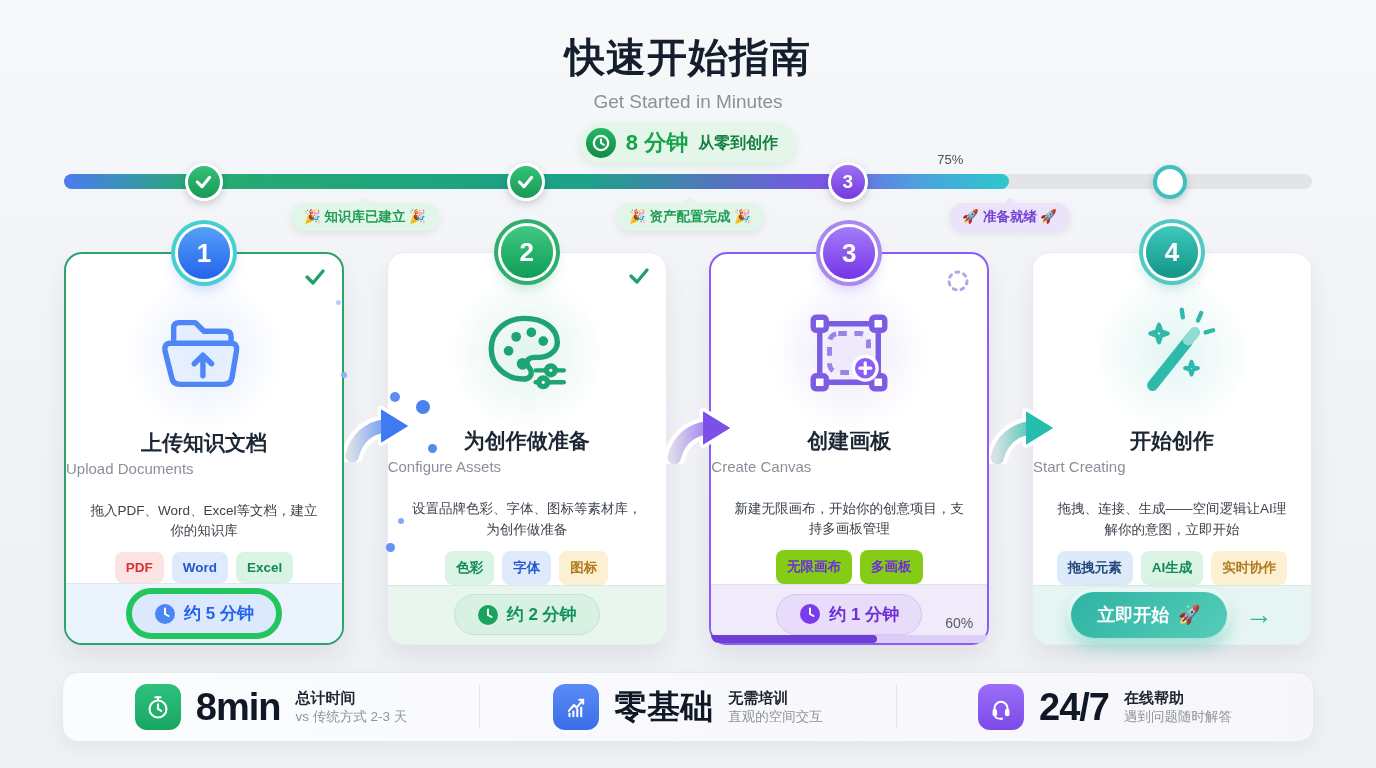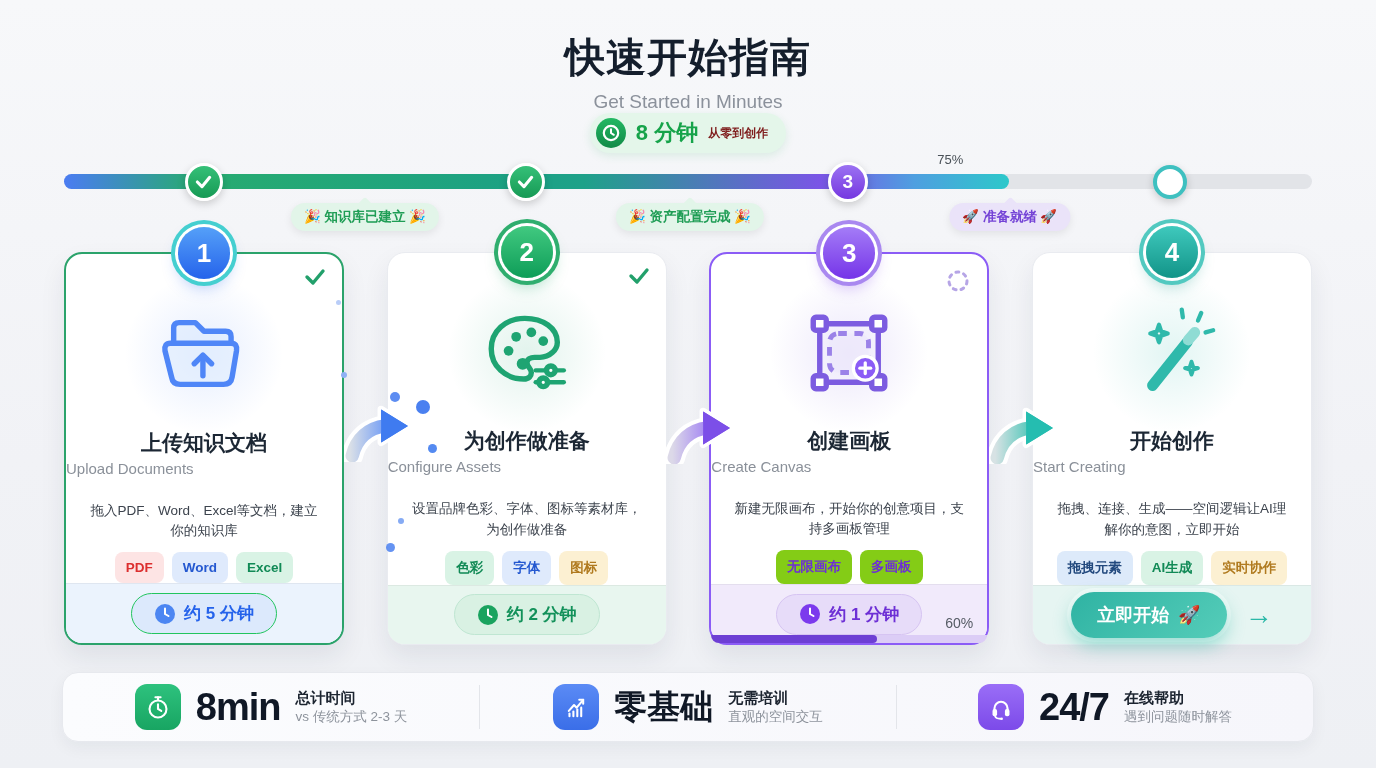--- a/index.html
+++ b/index.html
@@ -8,27 +8,27 @@
     font-family:"Liberation Sans","DejaVu Sans",sans-serif;
     background:linear-gradient(180deg,#f7f8fa 0%,#f1f2f6 60%,#eef0f4 100%);
     position:relative; color:#16202c;
   }
   .page { position:absolute; inset:0; }
 
   
   .header { position:absolute; top:30px; left:0; right:0; text-align:center; }
   .title { font-size:40px; font-weight:800; color:#141e2c; letter-spacing:1px; }
   .subtitle { font-size:19px; color:#8b919b; margin-top:6px; font-weight:400; }
-  .time-badge { display:inline-flex; align-items:center; gap:10px; 
+  .time-badge { display:inline-flex; align-items:center; gap:10px; margin-top:10px;
     background:#e4f6ea; border-radius:999px; padding:5px 18px 5px 6px;
     box-shadow:0 3px 10px rgba(23,163,74,.12); }
   .time-badge .clock-circle { width:30px; height:30px; border-radius:50%;
     background:linear-gradient(180deg,#23b863,#128a47); display:flex; align-items:center; justify-content:center; }
   .time-badge .t-min { font-size:22px; font-weight:800; color:#16a34a; }
-  .time-badge .t-lab { font-size:12px; font-weight:600; color:#7f1d1d; }
+  .time-badge .t-lab { font-size:16px; font-weight:600; color:#15803d; }
 
   
   .track { position:absolute; left:64px; right:64px; top:174px; height:15px;
     background:#e2e4e8; border-radius:9px; }
   .track-fill { position:absolute; left:0; top:0; bottom:0; width:75.7%; border-radius:9px;
     background:linear-gradient(90deg,#4b7cf2 0%,#27ab70 14%,#1ca184 48%,#1ea189 55%,#7a55e6 80%,#4e9fe0 90%,#2cc8ca 100%); }
   .pct-label { position:absolute; top:-22px; left:69.5%; transform:translateX(-50%);
     font-size:13px; color:#4a5158;margin-left:19px; }
   .node { position:absolute; top:50%; transform:translate(-50%,-50%); border-radius:50%;
     display:flex; align-items:center; justify-content:center;
@@ -97,21 +97,21 @@
   .card-footer { margin-top:auto; height:78px; border-top:1px solid rgba(0,0,0,.05);
     border-radius:0 0 16px 16px; display:flex; align-items:center; justify-content:center;
     position:relative; }
   .foot-blue { background:#ebf3fd; }
   .foot-green { background:#e8f6ef; }
   .foot-purple { background:#f1eafb; }
   .foot-teal { background:#e6f5f2; }
 
   .pill { display:inline-flex; align-items:center; gap:8px; border-radius:999px;
     padding:8px 22px; font-size:17px; font-weight:700; }
-  .pill-blue { background:#dce9fc; border:1px solid #22c55e; color:#2563eb;justify-content:center; }
+  .pill-blue { background:#dce9fc; border:6px solid #22c55e; color:#2563eb;justify-content:center; }
   .pill-green { background:#d9f1e3; border:1px solid #bfe6d2; color:#13915a; }
   .pill-purple { background:#e7dcf9; border:1px solid #d6c4f2; color:#6d2fd5; }
 
   .card-pct { position:absolute; right:14px; bottom:12px; font-size:14px; color:#555b64; }
   .mini-track { position:absolute; left:0; right:0; bottom:0; height:8px;
     background:#dccdf6; border-radius:0 0 14px 14px; overflow:hidden; }
   .mini-fill { height:100%; width:60%; background:#6d3fd4; border-radius:0 4px 4px 0; }
 
   .cta-btn { display:inline-flex; align-items:center; gap:9px; border:none; cursor:pointer;
     background:linear-gradient(135deg,#2fb3a3,#55cdb9); color:#fff; font-size:18px; font-weight:700;

